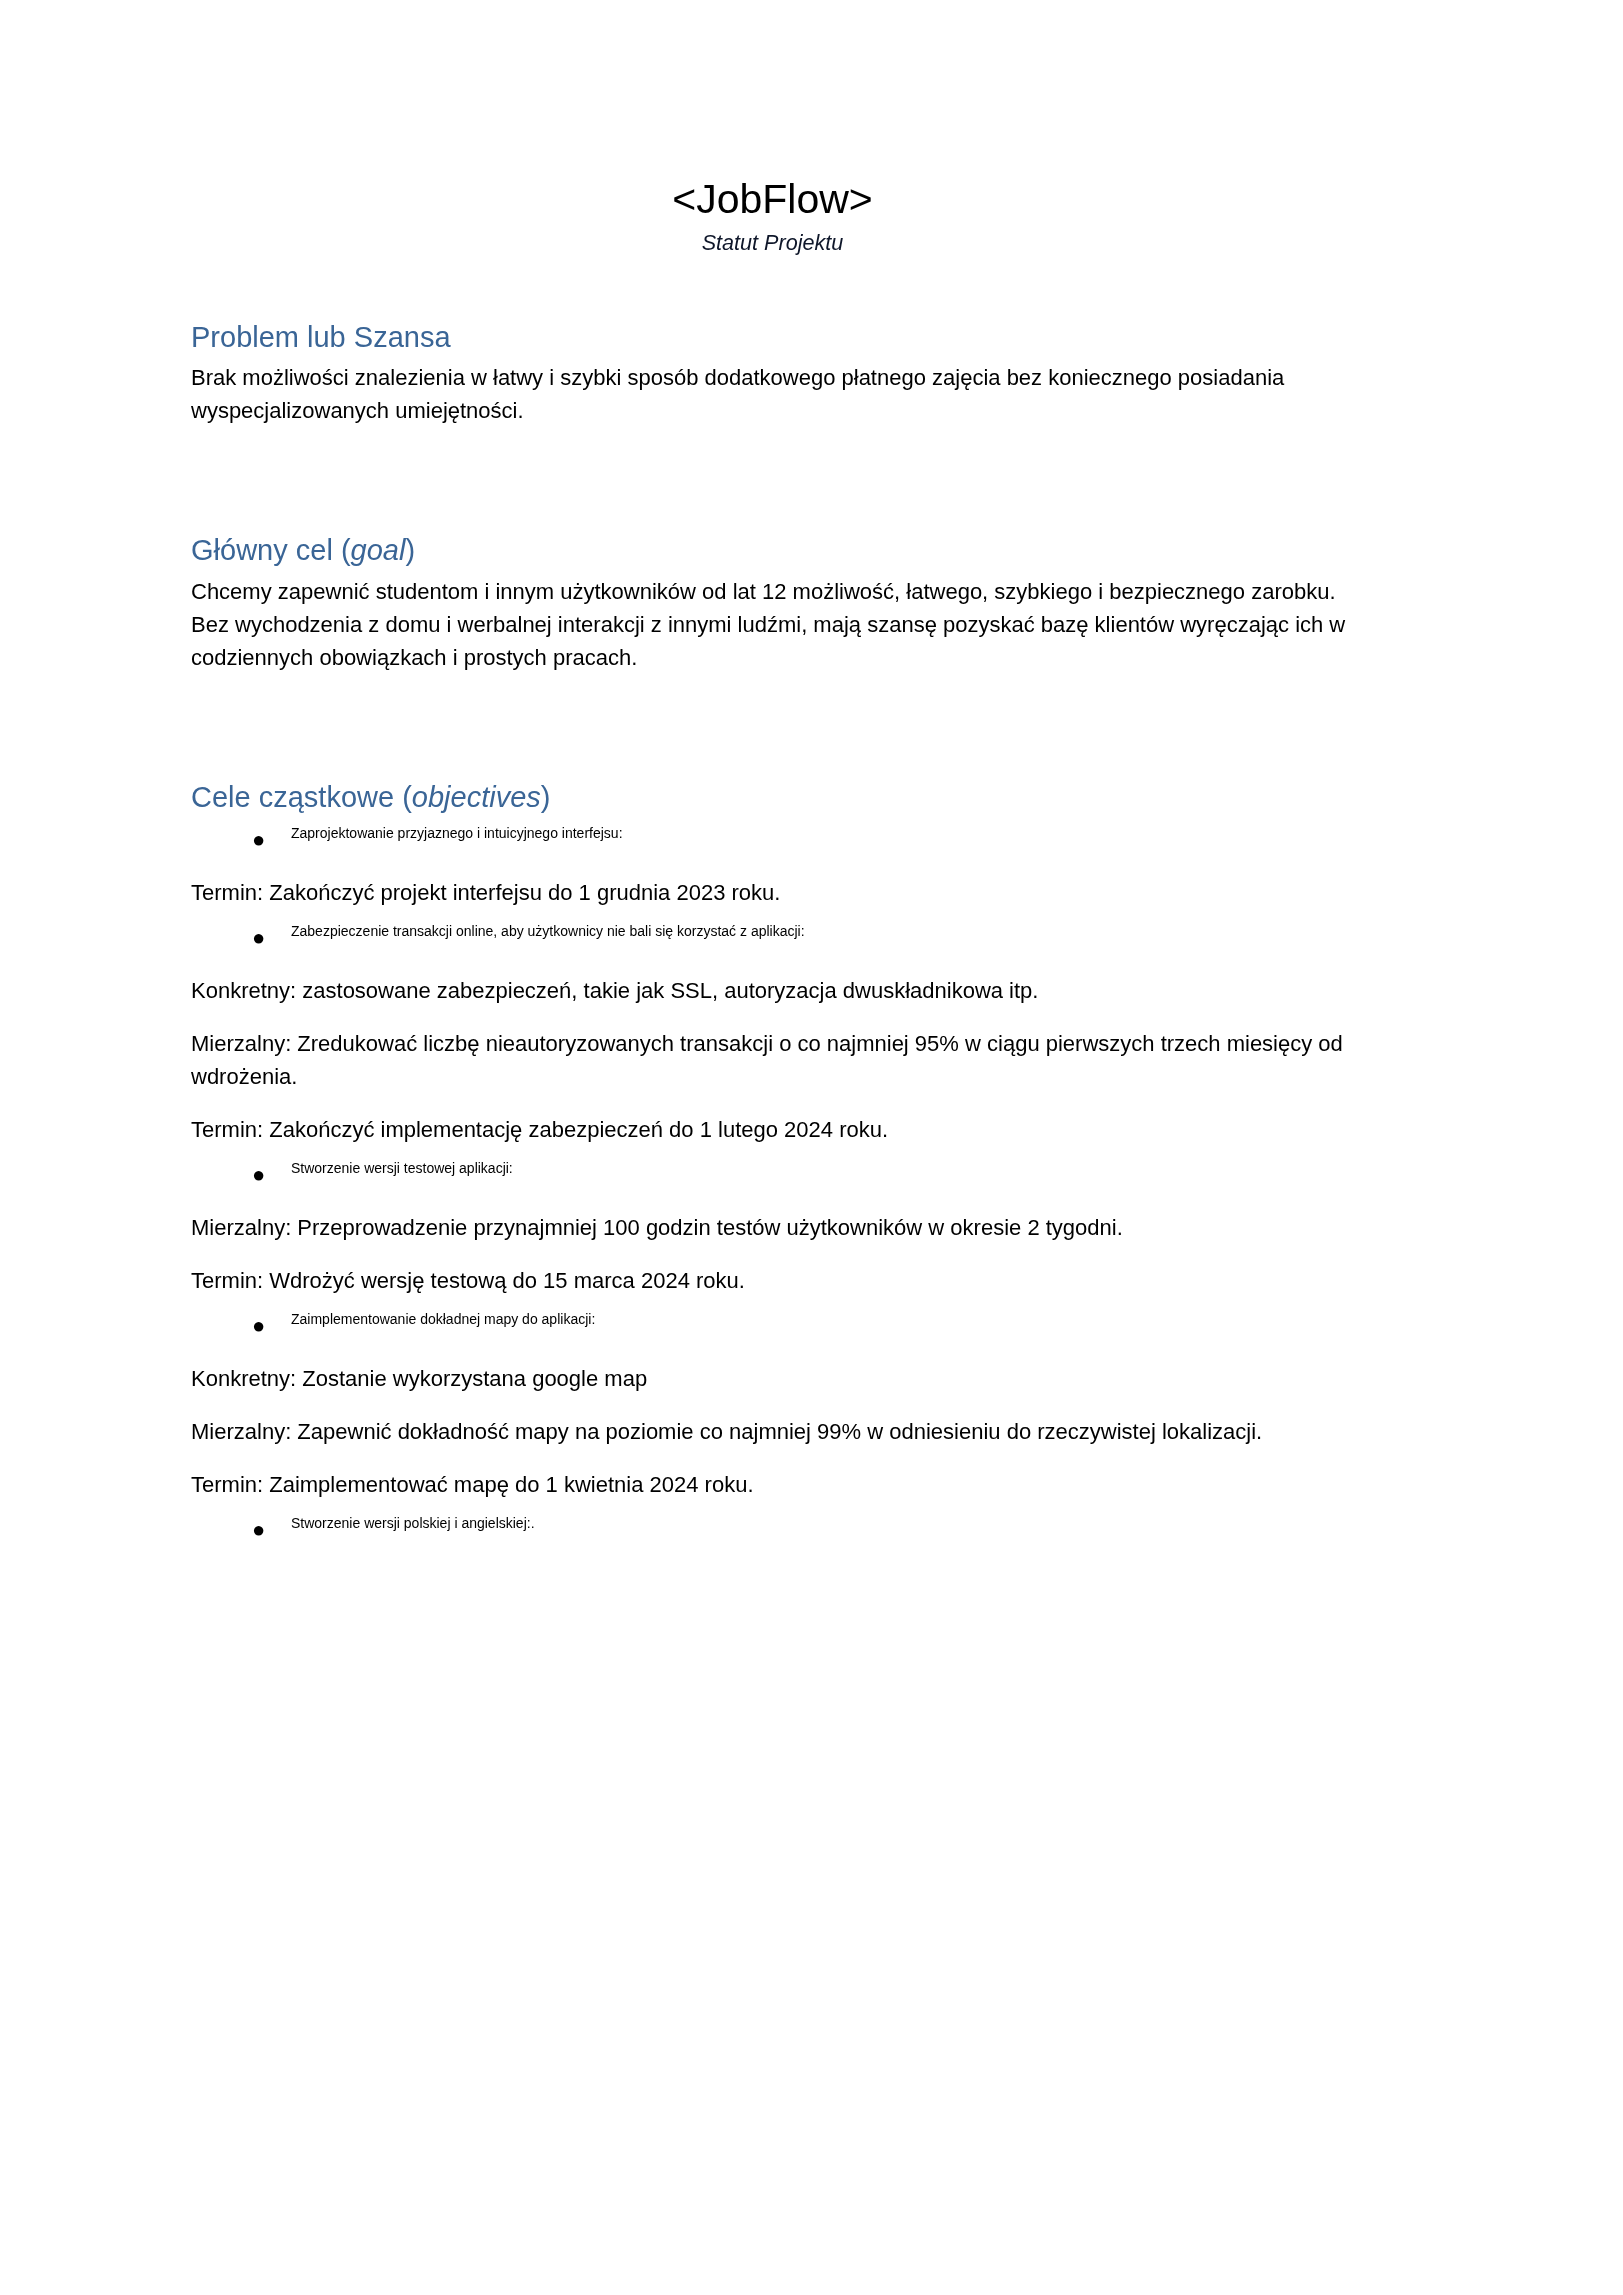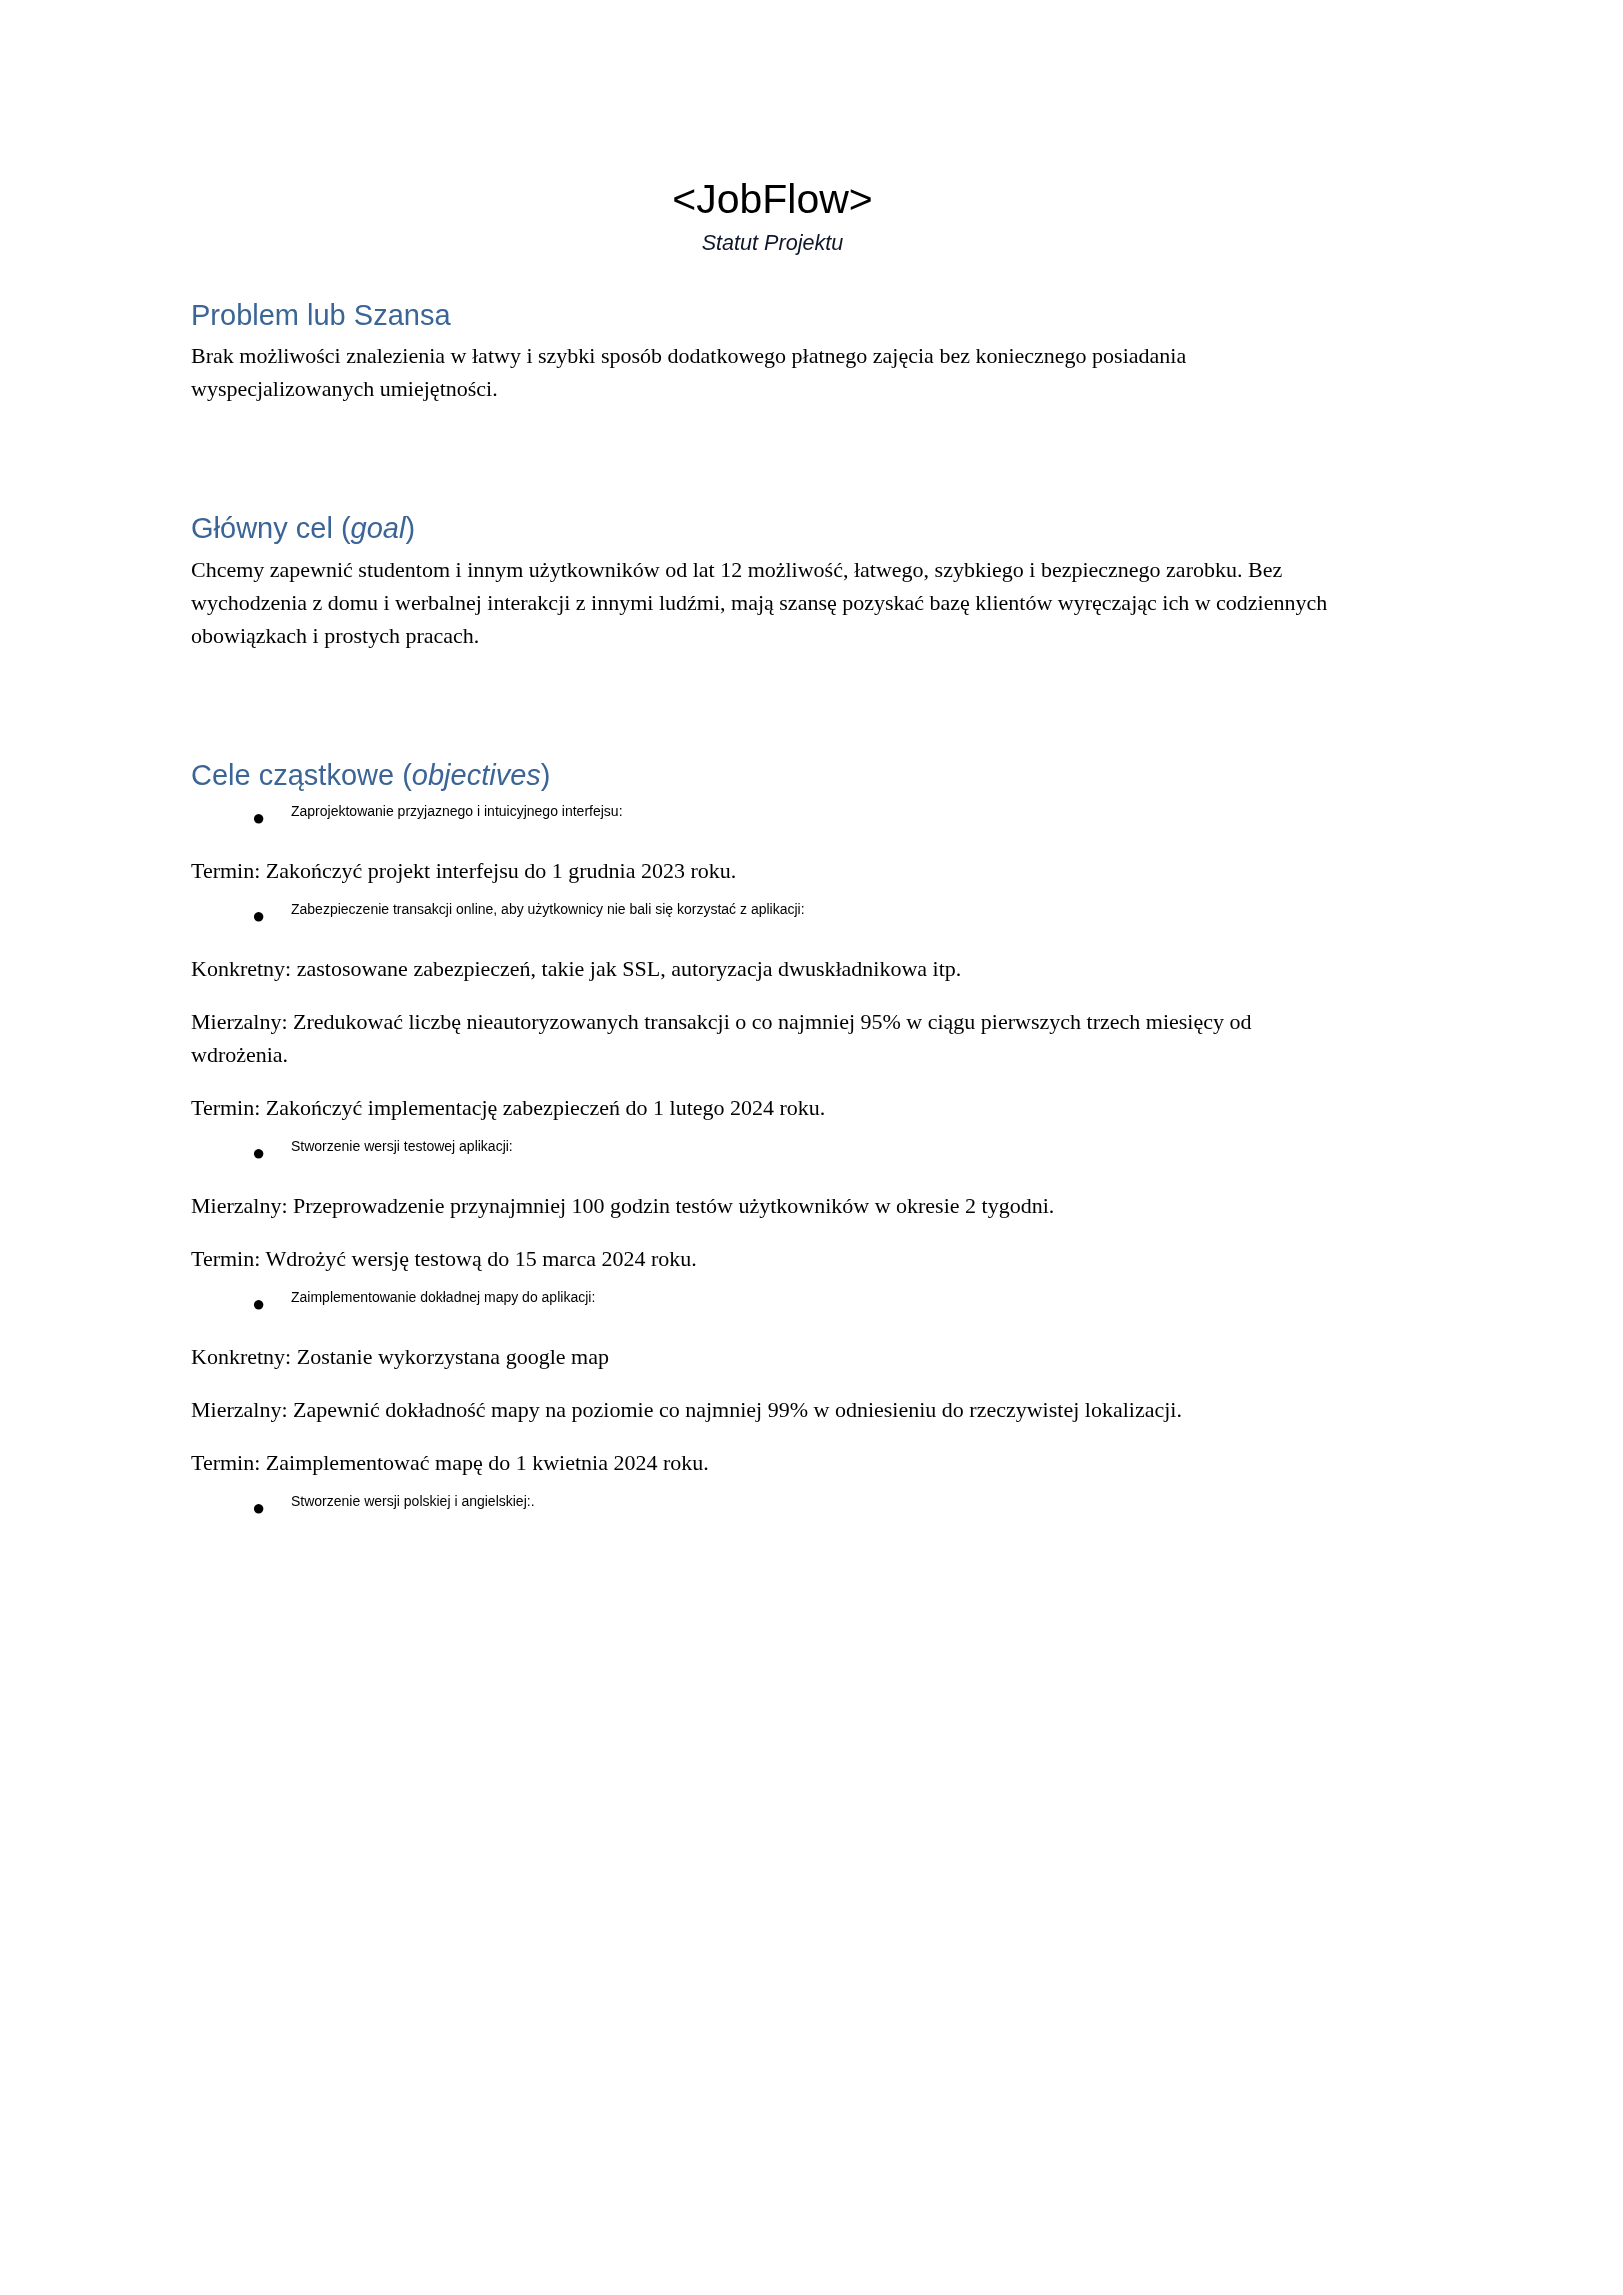--- a/index.html
+++ b/index.html
@@ -60,27 +60,26 @@
   }
 
   
   .body-par {
     font-size: 22px;
     line-height: 1.5;
     font-weight: 400;
     color: #000000;
     margin: 0;
     text-align: left;
-    font-family: Liberation Serif, serif;
   }
 
   
   .gap-after-heading { margin-top: 6.5px; }
   .par-gap           { margin-top: 20px; }
-  .section-gap-lg    { margin-top: 40px; }
+  .section-gap-lg    { margin-top: 62px; }
   .section-gap-xl    { margin-top: 105px; }
 
   
   .bullet-row {
     display: flex;
     align-items: flex-start;
     margin-top: 11.8px;
   }
   .bullet-row.first { margin-top: 7.9px; }
   .bullet-marker {

